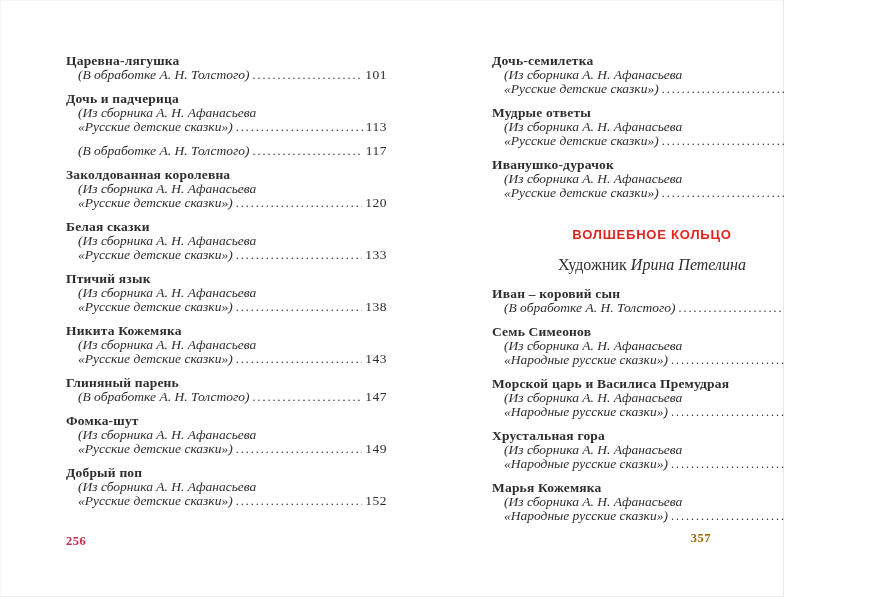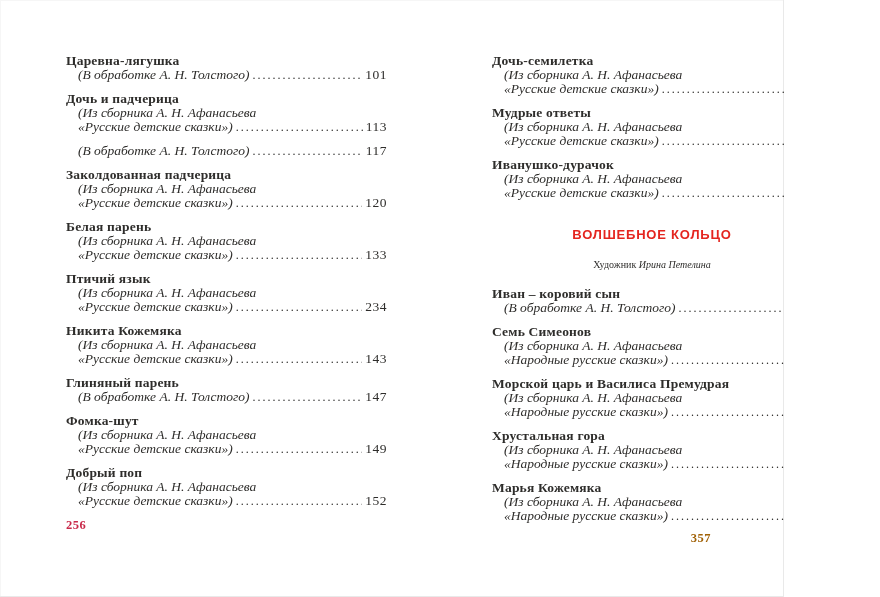--- a/index.html
+++ b/index.html
@@ -27,27 +27,27 @@
     flex:1;overflow:hidden;white-space:nowrap;font-style:normal;
     font-size:12px;letter-spacing:2px;margin:0 3px;color:#2e2d2b;
   }
   .pg{font-style:normal;letter-spacing:0.5px;white-space:nowrap;}
   .section-heading{
     font-family:"Liberation Sans","DejaVu Sans",sans-serif;
     font-weight:700;font-size:13px;letter-spacing:0.8px;
     text-align:center;margin:24px 0 10px 0;line-height:22px;
   }
   .artist-line{
-    text-align:center;font-size:10px;line-height:17px;margin:0 0 14px 0;
+    text-align:center;font-size:16px;line-height:17px;margin:0 0 14px 0;
   }
   .artist-name{font-style:italic;}
   .folio{
     position:absolute;font-weight:bold;font-size:12.5px;letter-spacing:0.5px;
   }
-  .folio-left{left:66px;top:518px;}
+  .folio-left{left:66px;top:534px;}
   .folio-right{right:73px;top:531px;}
 </style>
 </head>
 <body>
 
 <div class="spread">
 
   <div class="col col-left">
 
     <div class="entry">
@@ -73,46 +73,46 @@
     <div class="entry">
 
       <div class="l">
         <span class="src">(В обработке А. Н. Толстого)</span>
         <span class="dots">..........................................................................................</span>
         <span class="pg">117</span>
       </div>
     </div>
 
     <div class="entry">
-      <div class="t">Заколдованная падчерица</div>
+      <div class="t">Заколдованная королевна</div>
       <div class="s">(Из сборника А. Н. Афанасьева</div>
       <div class="l">
         <span class="src">«Русские детские сказки»)</span>
         <span class="dots">..........................................................................................</span>
         <span class="pg">120</span>
       </div>
     </div>
 
     <div class="entry">
-      <div class="t">Белая парень</div>
+      <div class="t">Белая сказки</div>
       <div class="s">(Из сборника А. Н. Афанасьева</div>
       <div class="l">
         <span class="src">«Русские детские сказки»)</span>
         <span class="dots">..........................................................................................</span>
         <span class="pg">133</span>
       </div>
     </div>
 
     <div class="entry">
       <div class="t">Птичий язык</div>
       <div class="s">(Из сборника А. Н. Афанасьева</div>
       <div class="l">
         <span class="src">«Русские детские сказки»)</span>
         <span class="dots">..........................................................................................</span>
-        <span class="pg">234</span>
+        <span class="pg">138</span>
       </div>
     </div>
 
     <div class="entry">
       <div class="t">Никита Кожемяка</div>
       <div class="s">(Из сборника А. Н. Афанасьева</div>
       <div class="l">
         <span class="src">«Русские детские сказки»)</span>
         <span class="dots">..........................................................................................</span>
         <span class="pg">143</span>

